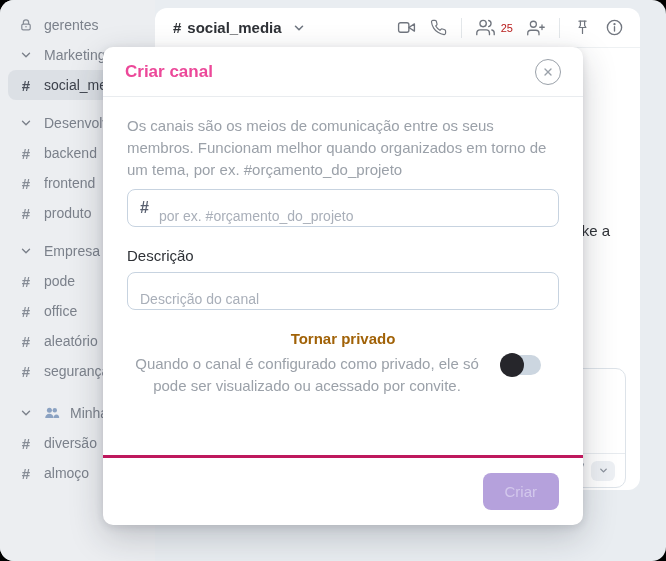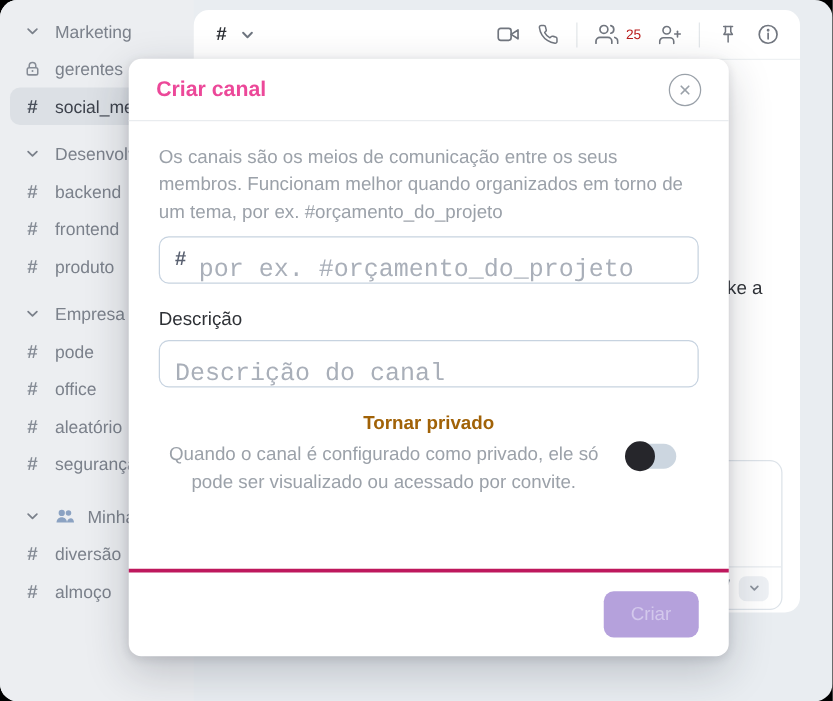--- a/index.html
+++ b/index.html
@@ -82,22 +82,22 @@
   }
   .modal-body { padding:18px 24px 0; flex:1 1 auto; }
   .modal-desc { color:#9ba1a9; font-size:15px; line-height:22px; }
   .field-label { margin-top:18px; font-size:15px; color:#2e3136; font-weight:500; }
   .input-wrap {
     margin-top:8px; height:38px; border:1px solid #c7d3e0; border-radius:8px;
     display:flex; align-items:center; padding:0 12px; gap:10px; background:#fff;
   }
   .input-hash { font-size:16px; font-weight:700; color:#596070; }
   .input-wrap input {
-    border:none; outline:none; flex:1; font-size:20px; color:#3a3f47;
-    font-family:Liberation Mono, monospace; background:transparent;margin-top:16px;
+    border:none; outline:none; flex:1; font-size:14px; color:#3a3f47;
+    font-family:Liberation Sans, sans-serif; background:transparent;margin-top:16px;
   }
   .input-wrap input::placeholder { color:#a9afb9; }
   .private-label { margin-top:20px; font-size:15px; font-weight:700; color:#a16207;text-align:center; }
   .private-row { margin-top:6px; display:flex; align-items:flex-start; gap:16px;text-align:center; }
   .private-desc { color:#9ba1a9; font-size:15px; line-height:22px; width:360px; }
   .toggle {
     position:relative; width:38px; height:20px; background:#ccd6e0;
     border-radius:10px; border:none; cursor:pointer; flex:0 0 38px; margin-top:2px;
   }
   .toggle .knob {
@@ -117,35 +117,35 @@
 </head>
 <body>
 
 <div class="window">
 
   <nav class="sidebar">
 
     <div class="sb-group">
       <div class="sb-row">
         <span class="glyph">
-          <svg class="ic" width="14" height="14" viewBox="0 0 16 16">
-              <polyline points="4,6 8,10 12,6" fill="none" stroke="currentColor" stroke-width="1.6" stroke-linecap="round" stroke-linejoin="round"></polyline>
-            </svg>
-        </span>
-        <span>Marketing</span>
-      </div>
-      <div class="sb-row">
-        <span class="glyph">
           <svg class="ic" width="14" height="14" viewBox="0 0 16 16" fill="none" stroke="#868c96" stroke-width="1.4">
               <path d="M5 7V5.2a3 3 0 0 1 6 0V7"></path>
               <rect x="3.2" y="7" width="9.6" height="6.6" rx="1.6"></rect>
               <circle cx="8" cy="10" r="0.9" fill="#868c96" stroke="none"></circle>
             </svg>
         </span>
         <span>gerentes</span>
+      </div>
+      <div class="sb-row">
+        <span class="glyph">
+          <svg class="ic" width="14" height="14" viewBox="0 0 16 16">
+              <polyline points="4,6 8,10 12,6" fill="none" stroke="currentColor" stroke-width="1.6" stroke-linecap="round" stroke-linejoin="round"></polyline>
+            </svg>
+        </span>
+        <span>Marketing</span>
       </div>
       <div class="sb-row selected">
         <span class="glyph hash-glyph">#</span>
         <span>social_me</span>
       </div>
     </div>
 
     <div class="sb-group">
       <div class="sb-row">
         <span class="glyph">
@@ -222,20 +222,21 @@
         <span>almoço</span>
       </div>
     </div>
   </nav>
 
   <section class="main-pane">
 
     <header class="chat-header">
       <div class="chan-title">
         <span>#</span>
+        <span>social_media</span>
         <span class="chev">
           <svg class="ic" width="14" height="14" viewBox="0 0 16 16">
               <polyline points="4,6 8,10 12,6" fill="none" stroke="currentColor" stroke-width="1.8" stroke-linecap="round" stroke-linejoin="round"></polyline>
             </svg>
         </span>
       </div>
 
       <div class="hdr-icons">
         <button class="icon-btn">
           <svg class="ic" width="19" height="19" viewBox="0 0 24 24" fill="none" stroke="currentColor" stroke-width="1.7" stroke-linecap="round" stroke-linejoin="round">

